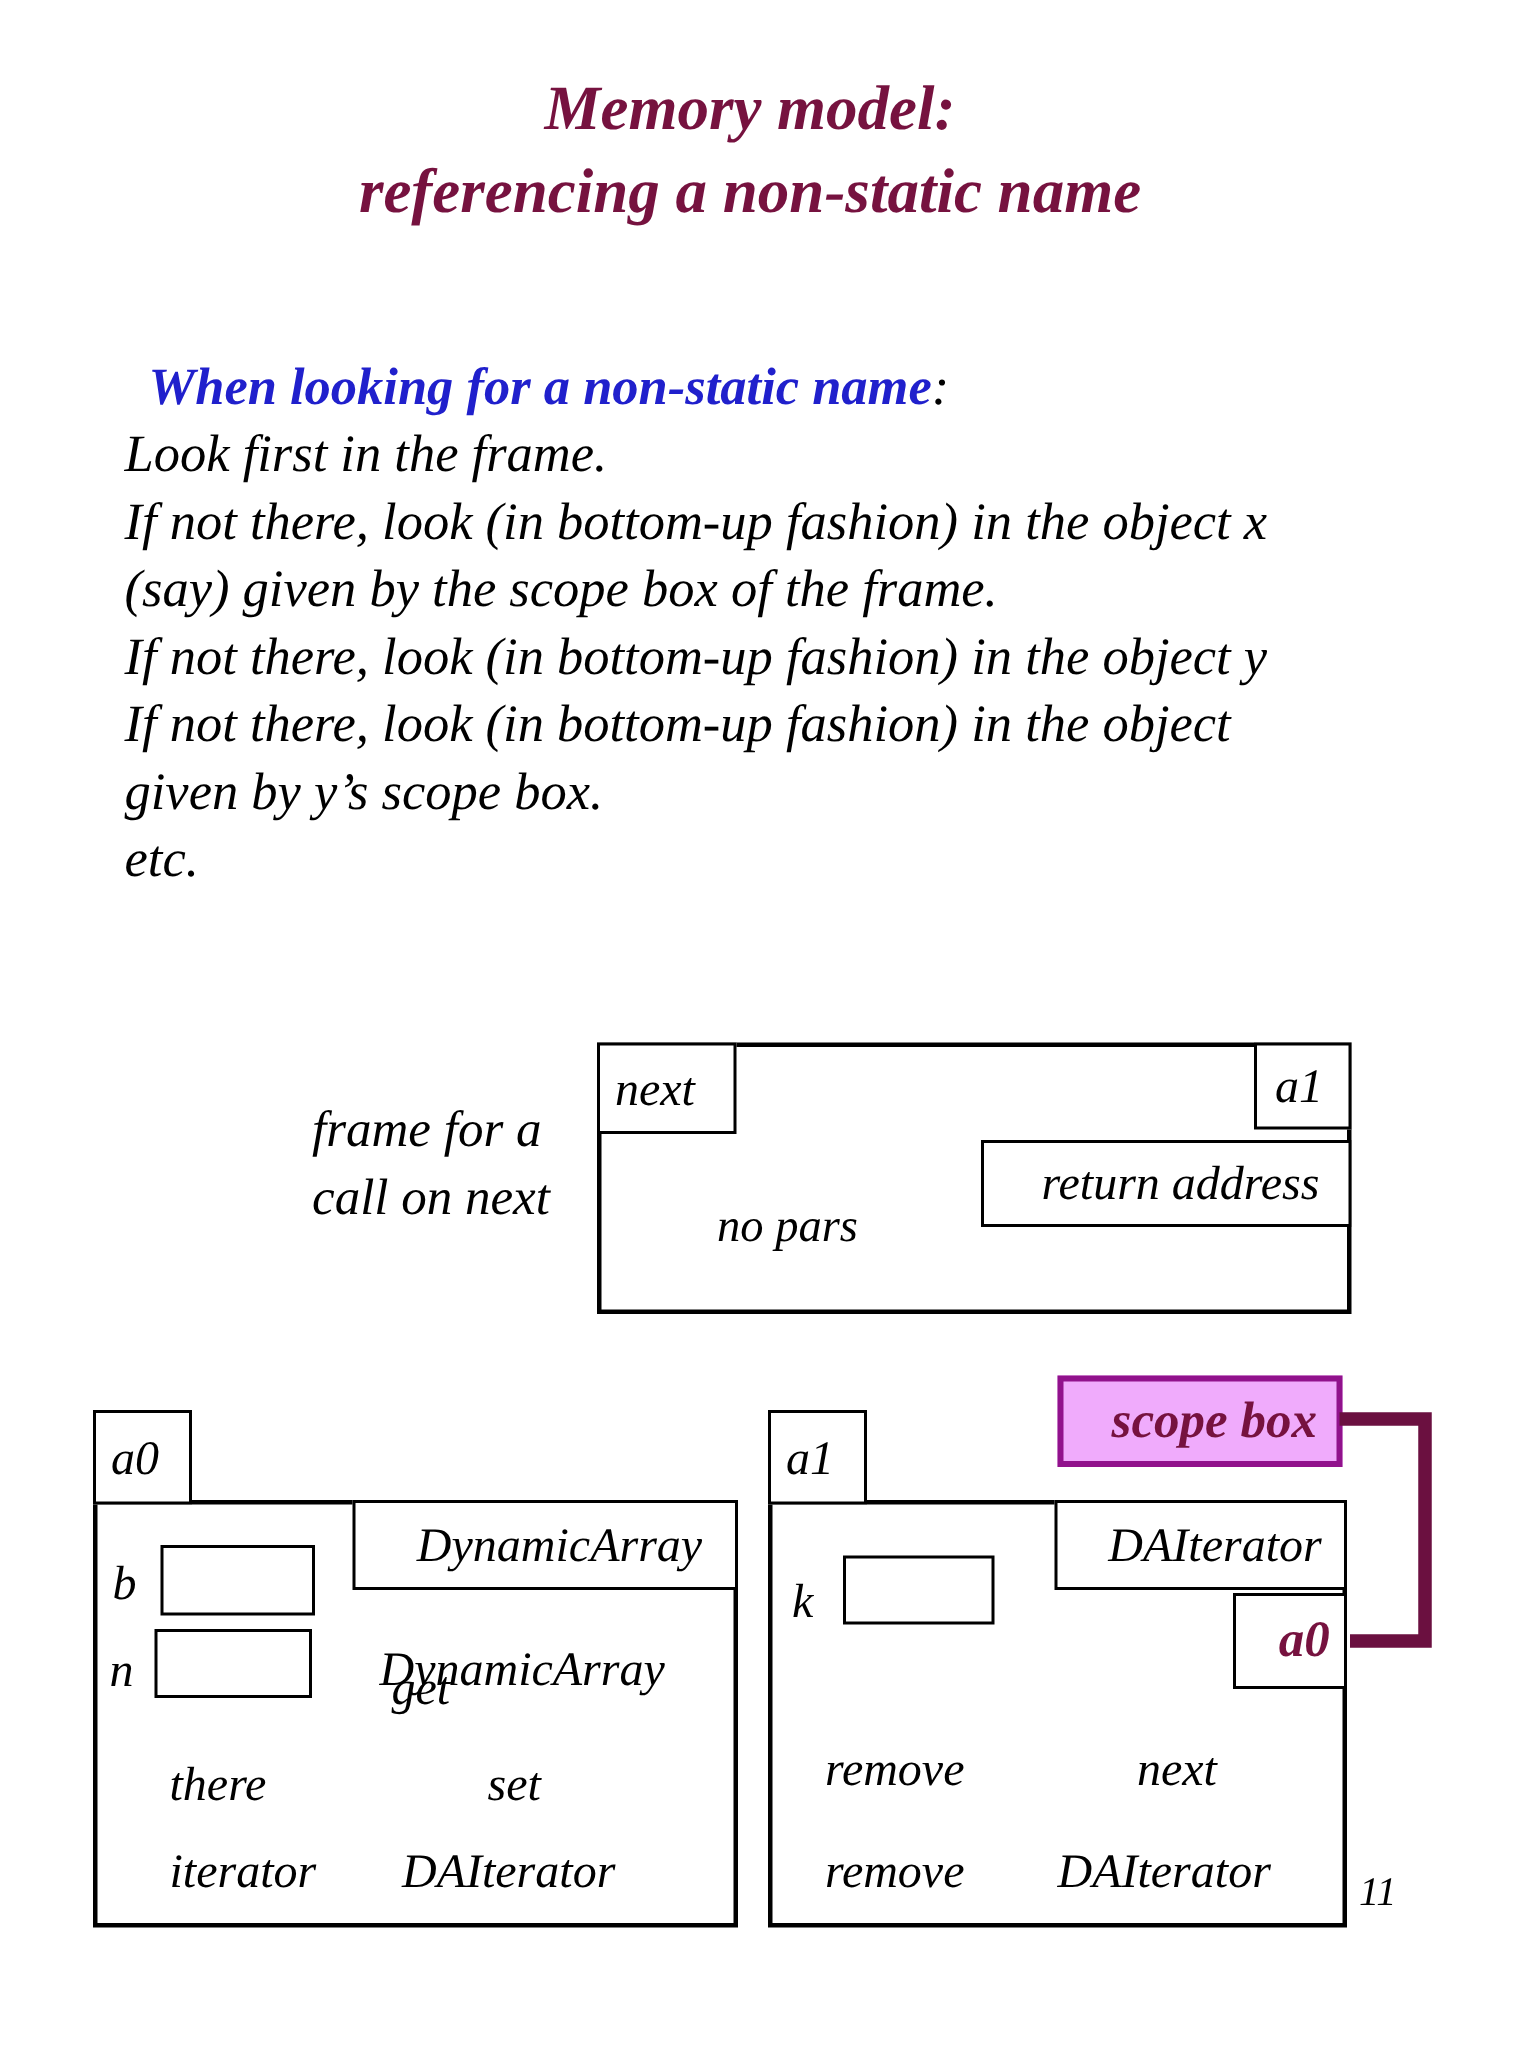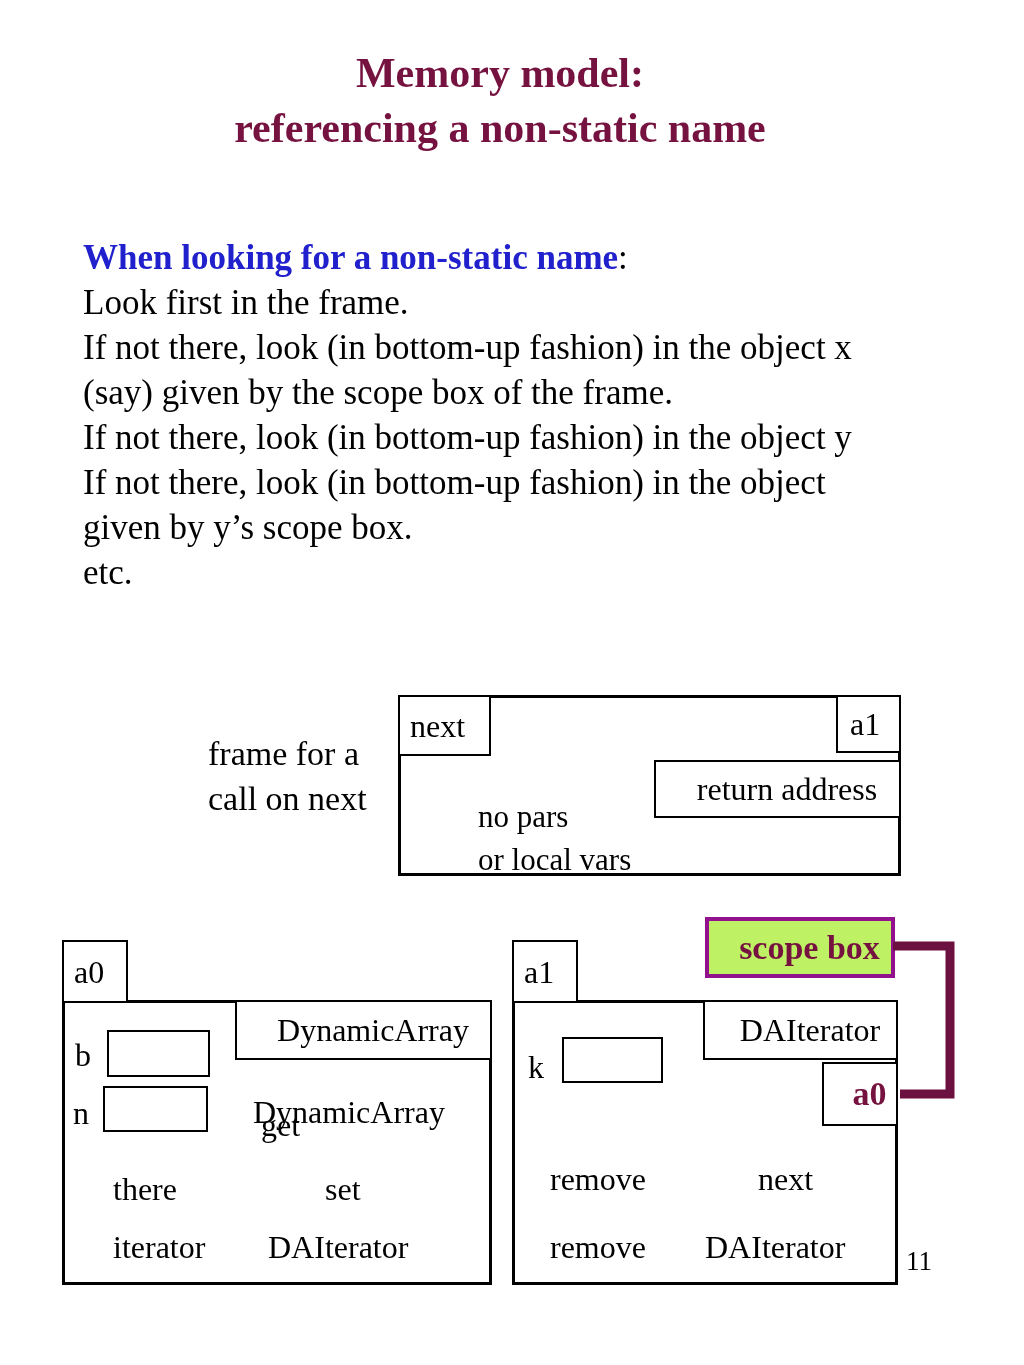--- a/index.html
+++ b/index.html
@@ -3,36 +3,37 @@
 <meta charset="utf-8">
 <style>
   html,body{margin:0;padding:0;background:#ffffff;}
   .slide{
     position:relative;
     width:1000px;height:1365px;
     background:#ffffff;
     font-family:"Liberation Serif", serif;
     color:#000;
     overflow:hidden;
+    font-style:italic;
   }
   
   .title{
     position:absolute;left:0;right:0;top:46px;
     text-align:center;
     font-weight:bold;
     font-size:42px;line-height:55px;
     color:#76123F;
   }
   
   .body-text{
     position:absolute;left:83px;top:235px;
     font-size:35px;line-height:45px;
     white-space:nowrap;
   }
-  .body-text .heading{color:#2020CC;font-weight:bold;}
+  .body-text .heading{color:#2020CC;font-weight:bold;margin-left:16px;}
   
   .dbox{
     position:absolute;
     border:3px solid #000;
     background:#ffffff;
     box-sizing:border-box;
     font-size:32px;
   }
   .dbox.thin{border-width:2px;}
   .lbl{position:absolute;font-size:32px;line-height:34px;white-space:nowrap;}
@@ -47,21 +48,21 @@
   }
   .tab-text{position:absolute;left:10px;top:50%;transform:translateY(-50%);}
   .center-text{
     position:absolute;left:0;right:0;top:50%;transform:translateY(-50%);
     text-align:center;
     padding-left:19px;
   }
   
   .scope-box{
     position:absolute;left:705px;top:917px;width:190px;height:61px;
-    border:4px solid #91128C;background:#bef264;box-sizing:border-box;
+    border:4px solid #91128C;background:#f0abfc;box-sizing:border-box;
   }
   .scope-box .center-text{
     font-weight:bold;font-size:34px;color:#76123F;
   }
   .maroon-ref{
     font-weight:bold;font-size:34px;color:#76123F;
   }
   .connector-svg{position:absolute;left:0;top:0;pointer-events:none;}
   .page-number{
     position:absolute;left:906px;top:1246px;
@@ -103,21 +104,20 @@
   <div class="dbox thin" style="left:836px;top:695px;width:65px;height:58px;">
     <span class="tab-text" style="left:12px;">a1</span>
   </div>
 
   <div class="dbox thin" style="left:654px;top:760px;width:247px;height:58px;">
     <span class="center-text">return address</span>
   </div>
 
   <div class="frame-note">
     <div>no pars</div>
-    <div>or local vars</div>
   </div>
 
   <div class="dbox" style="left:62px;top:1000px;width:430px;height:285px;"></div>
   <div class="dbox thin" style="left:62px;top:940px;width:66px;height:63px;">
     <span class="tab-text">a0</span>
   </div>
   <div class="dbox thin" style="left:235px;top:1000px;width:257px;height:60px;">
     <span class="center-text">DynamicArray</span>
   </div>
   <span class="lbl" style="left:75px;top:1038px;">b</span>

